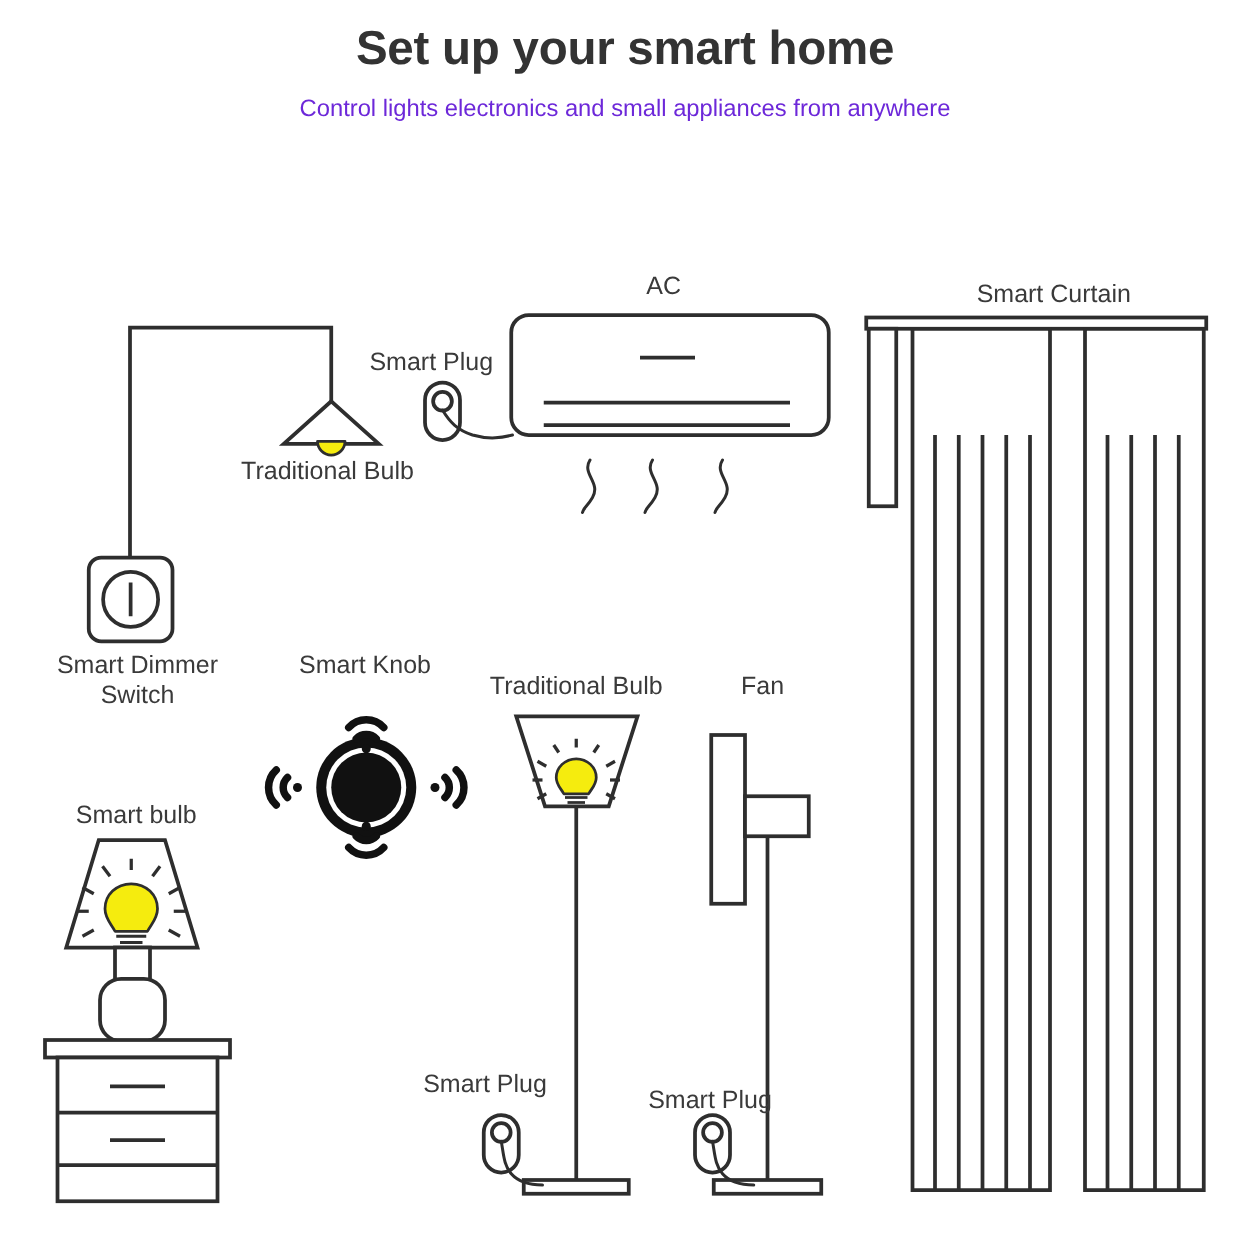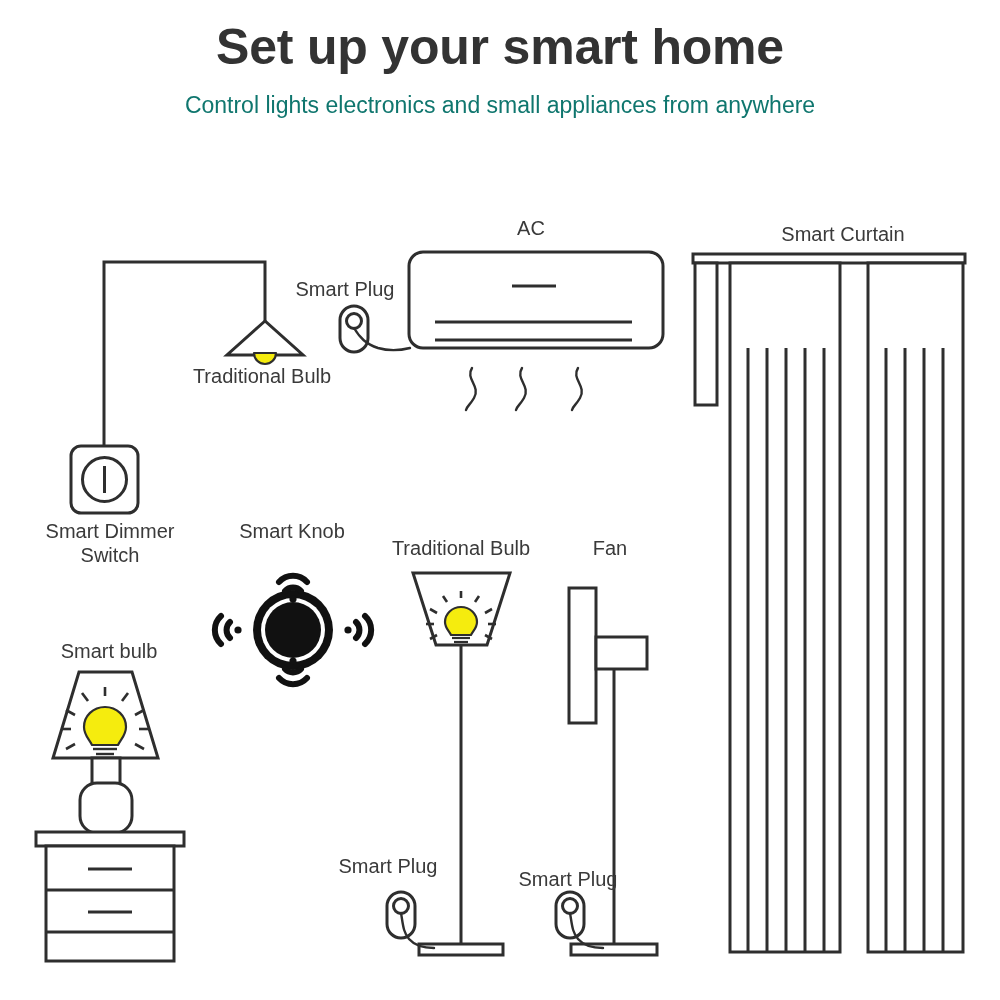--- a/index.html
+++ b/index.html
@@ -27,32 +27,32 @@
   .header {
     position: absolute;
     top: 0;
     left: 0;
     width: 1000px;
     text-align: center;
   }
   .title {
     margin: 0;
     padding-top: 18px;
-    font-size: 50px;
+    font-size: 38px;
     font-weight: bold;
     letter-spacing: -0.2px;
     color: #333333;
     font-family: "Liberation Sans", sans-serif;
   }
   .subtitle {
     margin: 0;
     padding-top: 16px;
-    font-size: 23px;
+    font-size: 19px;
     font-weight: normal;
-    color: #0f766e;
+    color: #6d28d9;
     font-family: "Liberation Sans", sans-serif;
   }
 
   
   .diagram-wrap {
     position: absolute;
     top: 0;
     left: 0;
     width: 1000px;
     height: 1000px;

